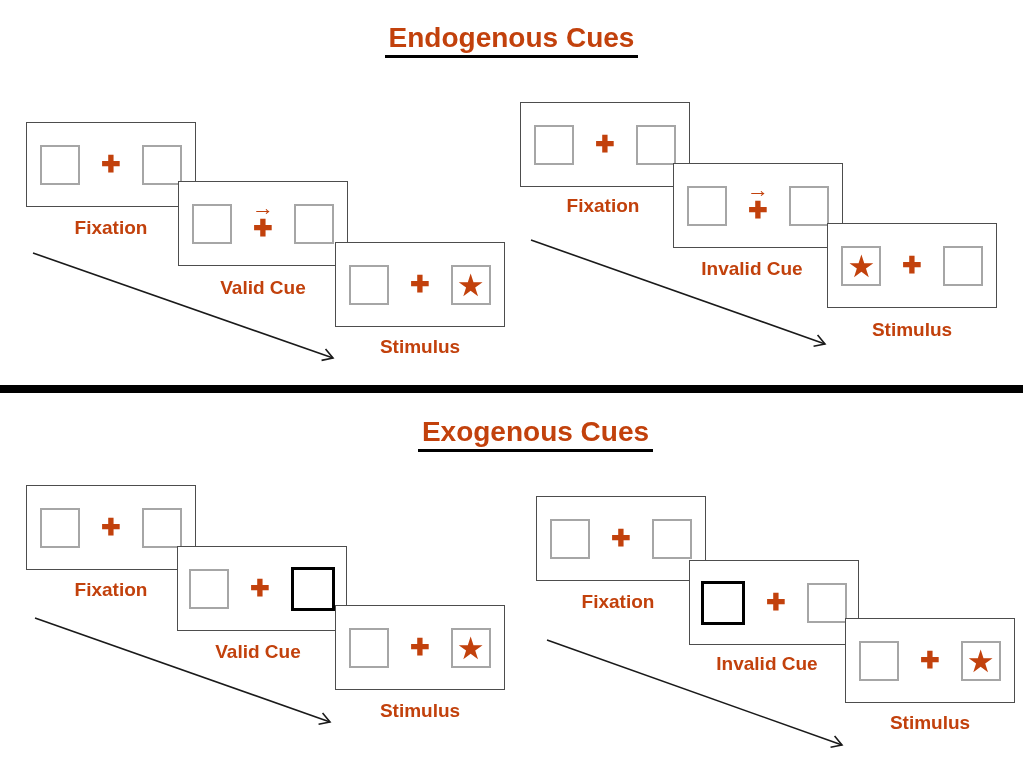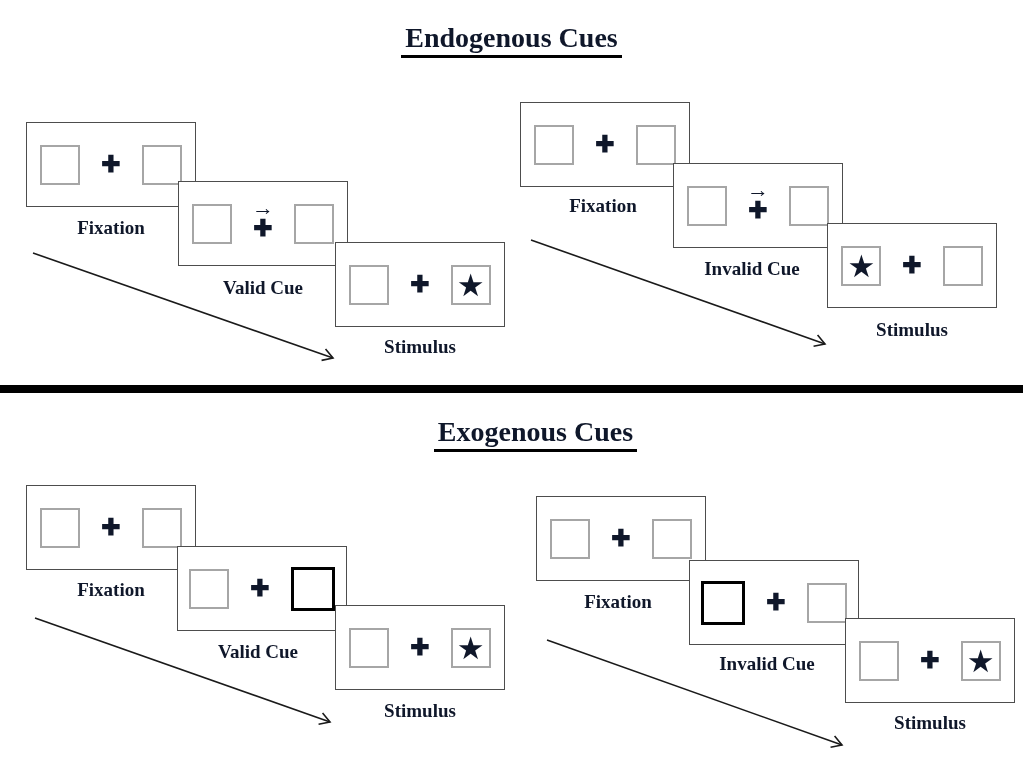--- a/index.html
+++ b/index.html
@@ -1,18 +1,18 @@
 <!DOCTYPE html>
 <html><head>
 <meta charset="utf-8">
 <style>
   html,body { margin:0; padding:0; background:#fff; }
   .page {
     position:relative; width:1023px; height:767px; background:#ffffff;
-    font-family:Liberation Serif, serif; overflow:hidden; color:#0f172a;
+    font-family:Liberation Sans, sans-serif; overflow:hidden; color:#c2410c;
   }
   .title { position:absolute; left:0; width:100%; text-align:center;
     font-size:28px; font-weight:bold; }
   .title .u { display:inline-block; border-bottom:3px solid #000; padding:0 4px 1px 4px; }
 
   .panel {
     position:absolute; width:170px; height:85px; background:#fff;
     border:1px solid #4d4d4d; box-sizing:border-box;
     display:flex; align-items:center; justify-content:center; gap:21px;
   }

